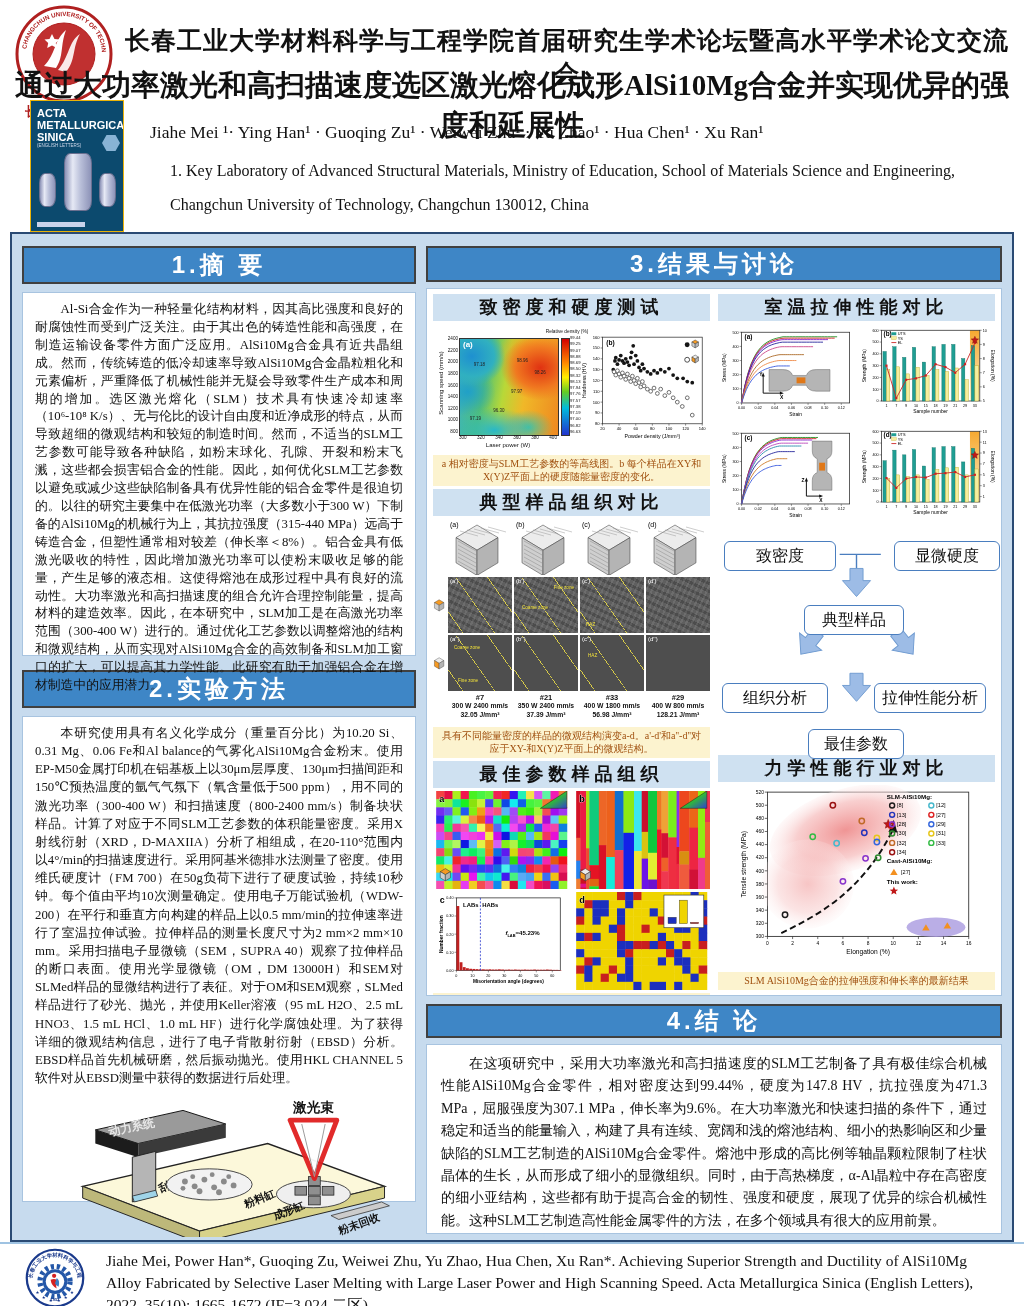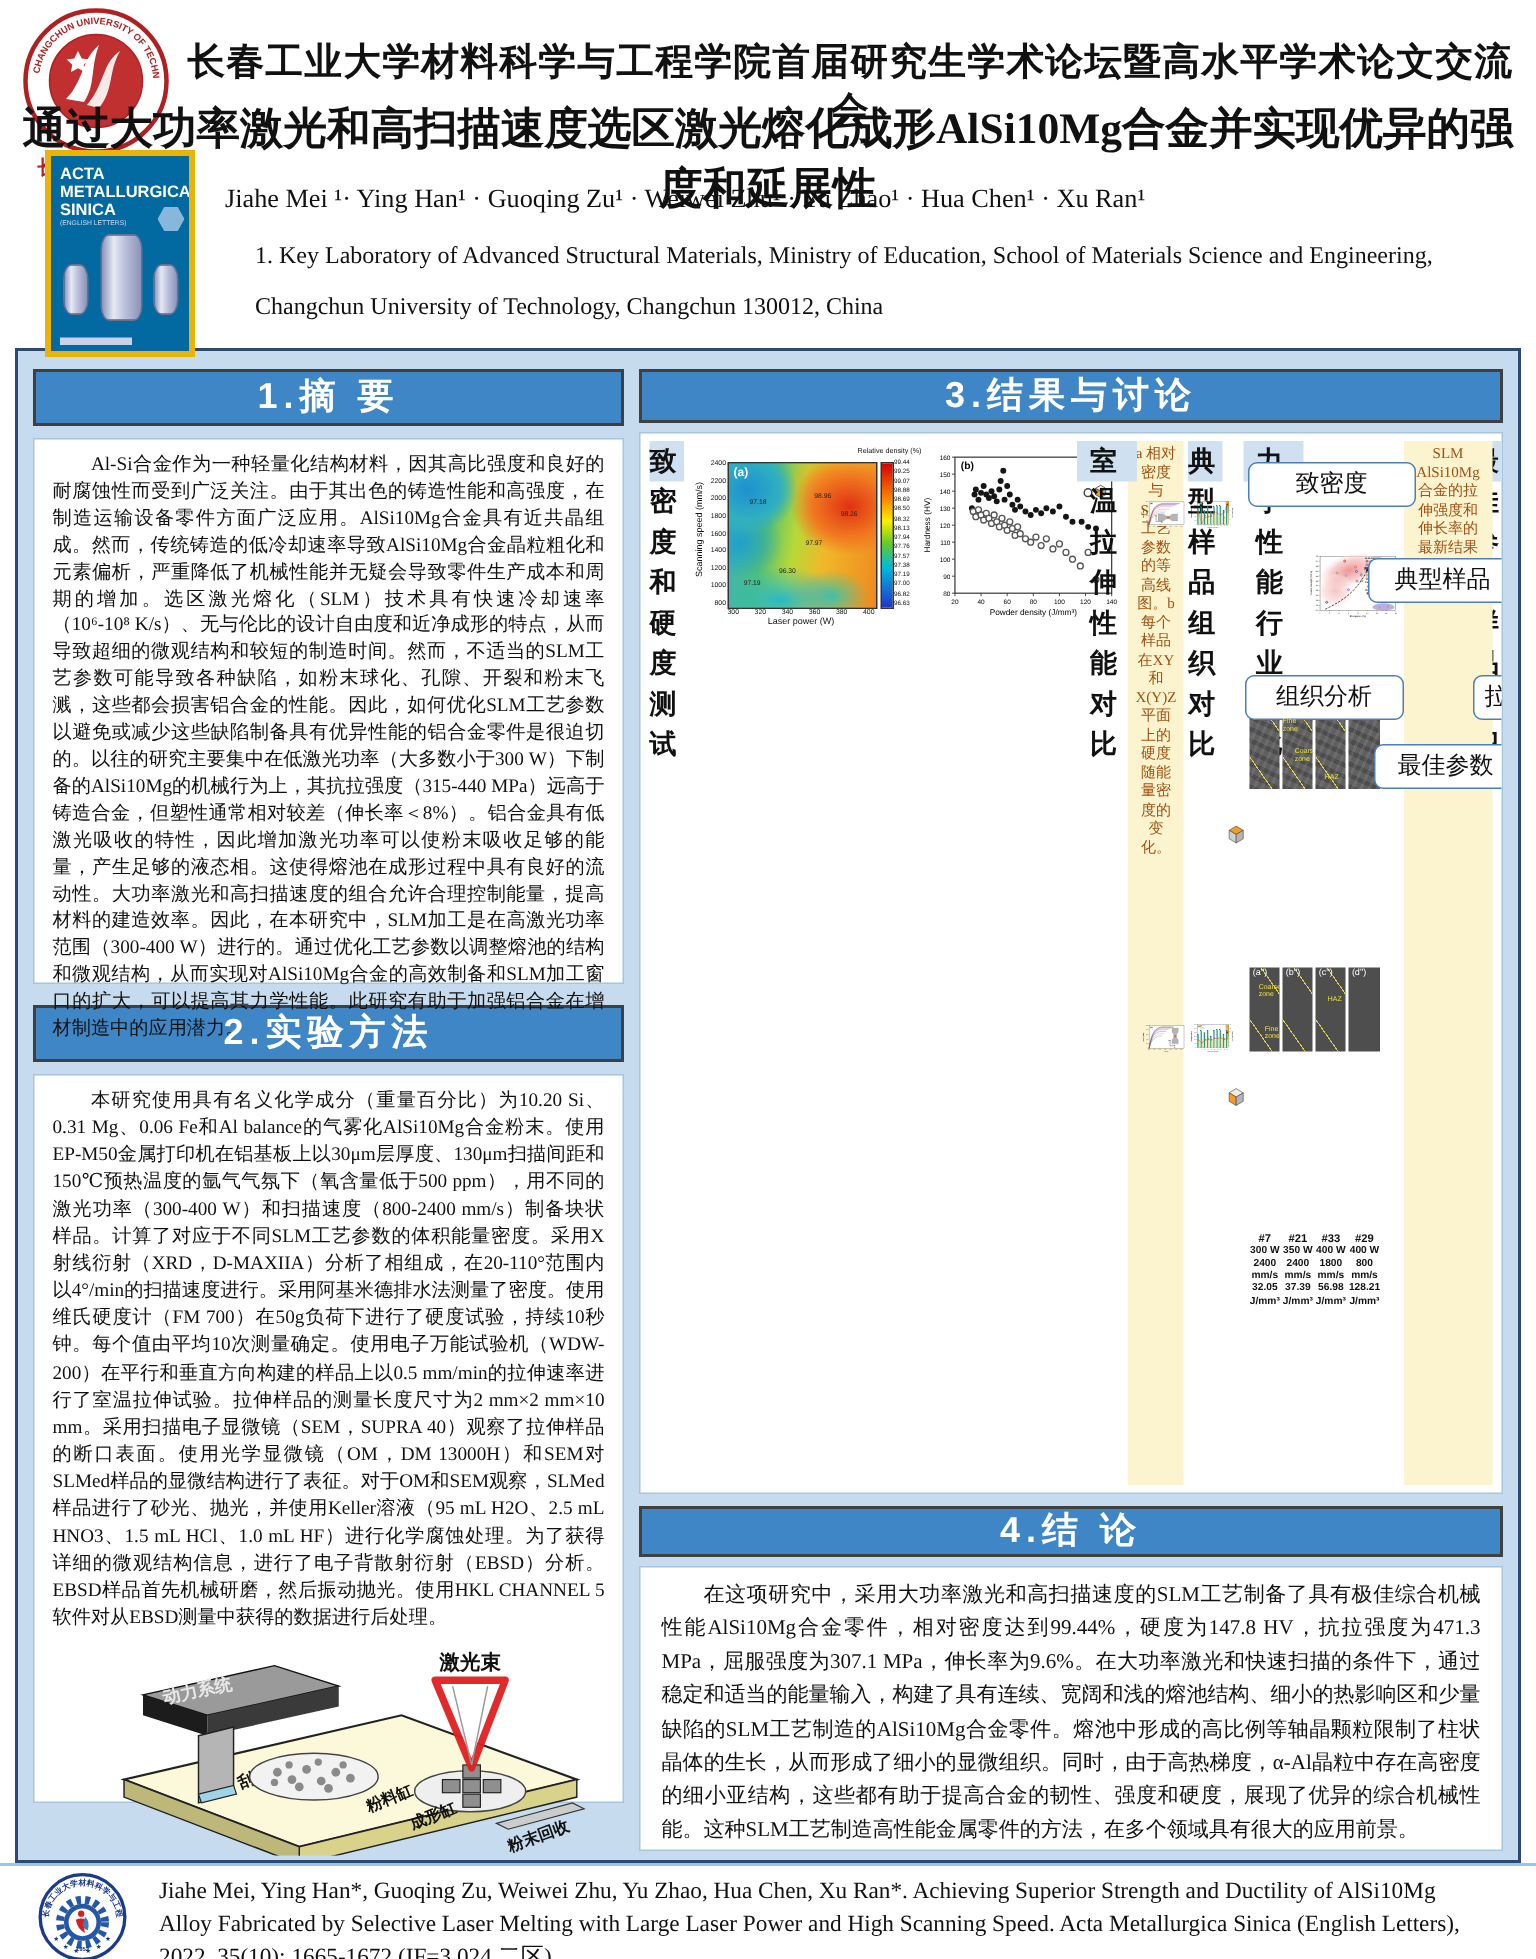--- a/index.html
+++ b/index.html
@@ -5,22 +5,22 @@
   html,body{margin:0;padding:0;background:#888;}
   .poster{position:relative;width:1024px;height:1306px;background:#fff;overflow:hidden;
           font-family:"Liberation Serif","DejaVu Serif",serif;color:#111;}
   
   .header{position:relative;height:232px;background:#fff;}
   .uni-emblem{position:absolute;left:14px;top:4px;width:102px;height:118px;}
   .forum-title{position:absolute;left:118px;right:8px;top:24px;text-align:center;
                font-size:25px;font-weight:bold;letter-spacing:1px;font-family:"Liberation Serif",serif;}
   .paper-title{position:absolute;left:4px;right:4px;top:66px;text-align:center;
                font-size:29px;font-weight:bold;letter-spacing:0px;}
-  .cover{position:absolute;left:30px;top:100px;width:92px;height:130px;background:#0369a1;
-         border:4px solid #eab308;overflow:hidden;}
+  .cover{position:absolute;left:30px;top:100px;width:92px;height:130px;background:#0c4a6e;
+         border:1px solid #eab308;overflow:hidden;}
   .cover .jt{color:#fff;font-family:"Liberation Sans",sans-serif;font-weight:bold;font-size:11px;
              line-height:12px;padding:6px 0 0 6px;}
   .cover .js{color:#cfd8ea;font-size:4.5px;padding-left:6px;font-family:"Liberation Sans",sans-serif;}
   .cyl{position:absolute;background:linear-gradient(90deg,#8d93b8,#e6e9f5 30%,#b9bfd9 60%,#8d93b8);
        border-radius:6px/10px;border:1px solid #6a7090;}
   .cyl.c1{left:33px;top:52px;width:26px;height:56px;}
   .cyl.c2{left:8px;top:72px;width:15px;height:32px;}
   .cyl.c3{left:68px;top:72px;width:15px;height:32px;}
   .hex{position:absolute;right:3px;top:34px;width:18px;height:16px;background:#9fc6e8;
        clip-path:polygon(25% 0,75% 0,100% 50%,75% 100%,25% 100%,0 50%);opacity:.85;}
@@ -37,21 +37,21 @@
   .secbar{background:#3e86c6;border:2px solid #404040;color:#fff;text-align:center;
           font-family:"Liberation Sans",sans-serif;font-weight:bold;height:38px;line-height:34px;
           font-size:24px;letter-spacing:4px;box-sizing:border-box;}
   .wbox{background:#fff;border:1px solid #a8c4e0;box-sizing:border-box;}
   .abs-box{height:364px;margin-top:8px;padding:8px 12px;font-size:12.8px;line-height:1.4;text-align:justify;}
   .abs-box p,.met-box p,.conc-box p{margin:0;text-indent:2em;}
   .met-box{height:486px;margin-top:8px;padding:7px 12px 4px;font-size:12.8px;line-height:1.42;text-align:justify;}
   .gap14{height:14px;}
   
   .rpanel{margin-top:6px;padding:5px 6px;display:flex;gap:8px;height:708px;overflow:hidden;}
-  .subcol{flex:1;min-width:0;display:flex;flex-direction:row;gap:3px;}
+  .subcol{flex:1;min-width:0;display:flex;flex-direction:column;gap:3px;}
   .subhead{background:#cfe1f1;text-align:center;font-weight:bold;font-size:18px;letter-spacing:5px;
            height:27px;line-height:27px;font-family:"Liberation Serif",serif;}
   .cap{background:#fcf3cf;color:#a0500f;font-size:10px;line-height:1.25;text-align:center;
        padding:3px 5px;}
   .figrow{display:flex;gap:2px;align-items:flex-start;}
   
   .contour-wrap{position:relative;width:150px;height:128px;font-family:"Liberation Sans",sans-serif;}
   .contour-plot{position:absolute;left:26px;top:14px;width:98px;height:96px;border:1px solid #333;
     background:
       radial-gradient(55px 45px at 82% 30%, #e03212 0%, #f07820 45%, rgba(0,0,0,0) 72%),
@@ -1517,18 +1517,18 @@
         <text x="12" y="52">★</text>
           <text x="19" y="58">★</text>
           <text x="27" y="61">★</text>
         <text x="36" y="61">★</text>
           <text x="44" y="58">★</text>
           <text x="51" y="52">★</text>
       </g>
       <text x="34" y="60" text-anchor="middle" font-size="4.5" fill="#1a3a8c" font-weight="bold">1952</text>
     </svg>
     <div class="cite">
-      <div>Jiahe Mei, Ying Han*, Guoqing Zu, Weiwei Zhu, Yu Zhao,  Hua Chen, Xu Ran*. Achieving Superior Strength and Ductility of AlSi10Mg</div>
+      <div>Jiahe Mei, Power Han*, Guoqing Zu, Weiwei Zhu, Yu Zhao,  Hua Chen, Xu Ran*. Achieving Superior Strength and Ductility of AlSi10Mg</div>
       <div>Alloy Fabricated by Selective Laser Melting with Large Laser Power and High Scanning Speed. Acta Metallurgica Sinica (English Letters),</div>
       <div>2022, 35(10): 1665-1672.(IF=3.024,二区)</div>
     </div>
   </div>
 </div>
 
 </body></html>

